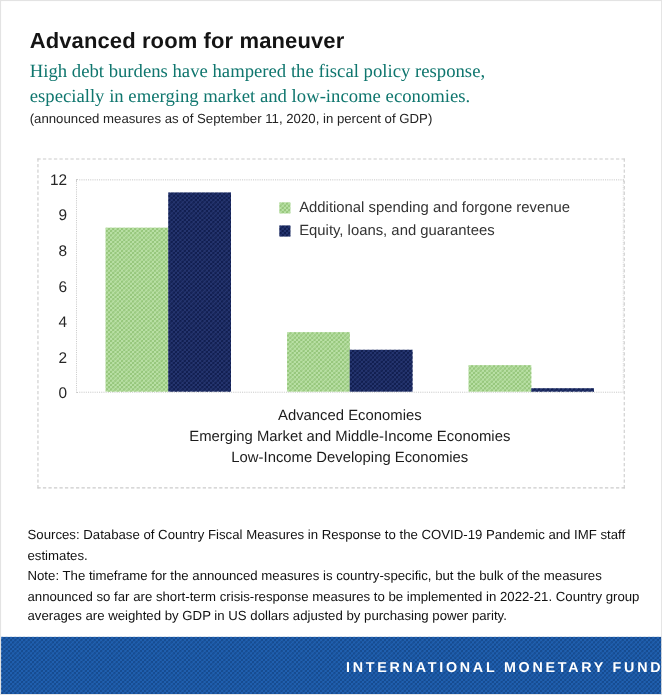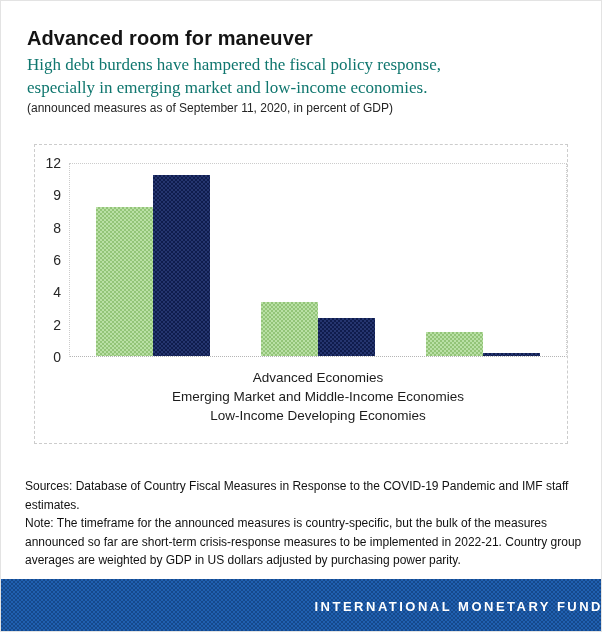--- a/index.html
+++ b/index.html
@@ -145,20 +145,30 @@
           <div class="bar fill-navy" style="height: 1.66667%;"></div>
         </div>
       </div>
     <div class="x-labels" id="x-labels">
         <div class="x-label">Advanced Economies</div>
         <div class="x-label">Emerging Market and Middle-Income Economies</div>
         <div class="x-label">Low-Income Developing Economies</div>
       </div>
   </div>
 
+  <div class="legend" id="legend">
+      <div class="legend-item">
+        <span class="legend-swatch fill-green"></span>
+        <span class="legend-label">Additional spending and forgone revenue</span>
+      </div>
+      <div class="legend-item">
+        <span class="legend-swatch fill-navy"></span>
+        <span class="legend-label">Equity, loans, and guarantees</span>
+      </div>
+    </div>
 
   <div class="footnotes">
     <p>Sources: Database of Country Fiscal Measures in Response to the COVID-19 Pandemic and IMF staff estimates.</p>
     <p>Note: The timeframe for the announced measures is country-specific, but the bulk of the measures announced so far are short-term crisis-response measures to be implemented in 2022-21. Country group averages are weighted by GDP in US dollars adjusted by purchasing power parity.</p>
   </div>
 
   <div class="imf-bar">
     <span>INTERNATIONAL MONETARY FUND</span>
   </div>
 

